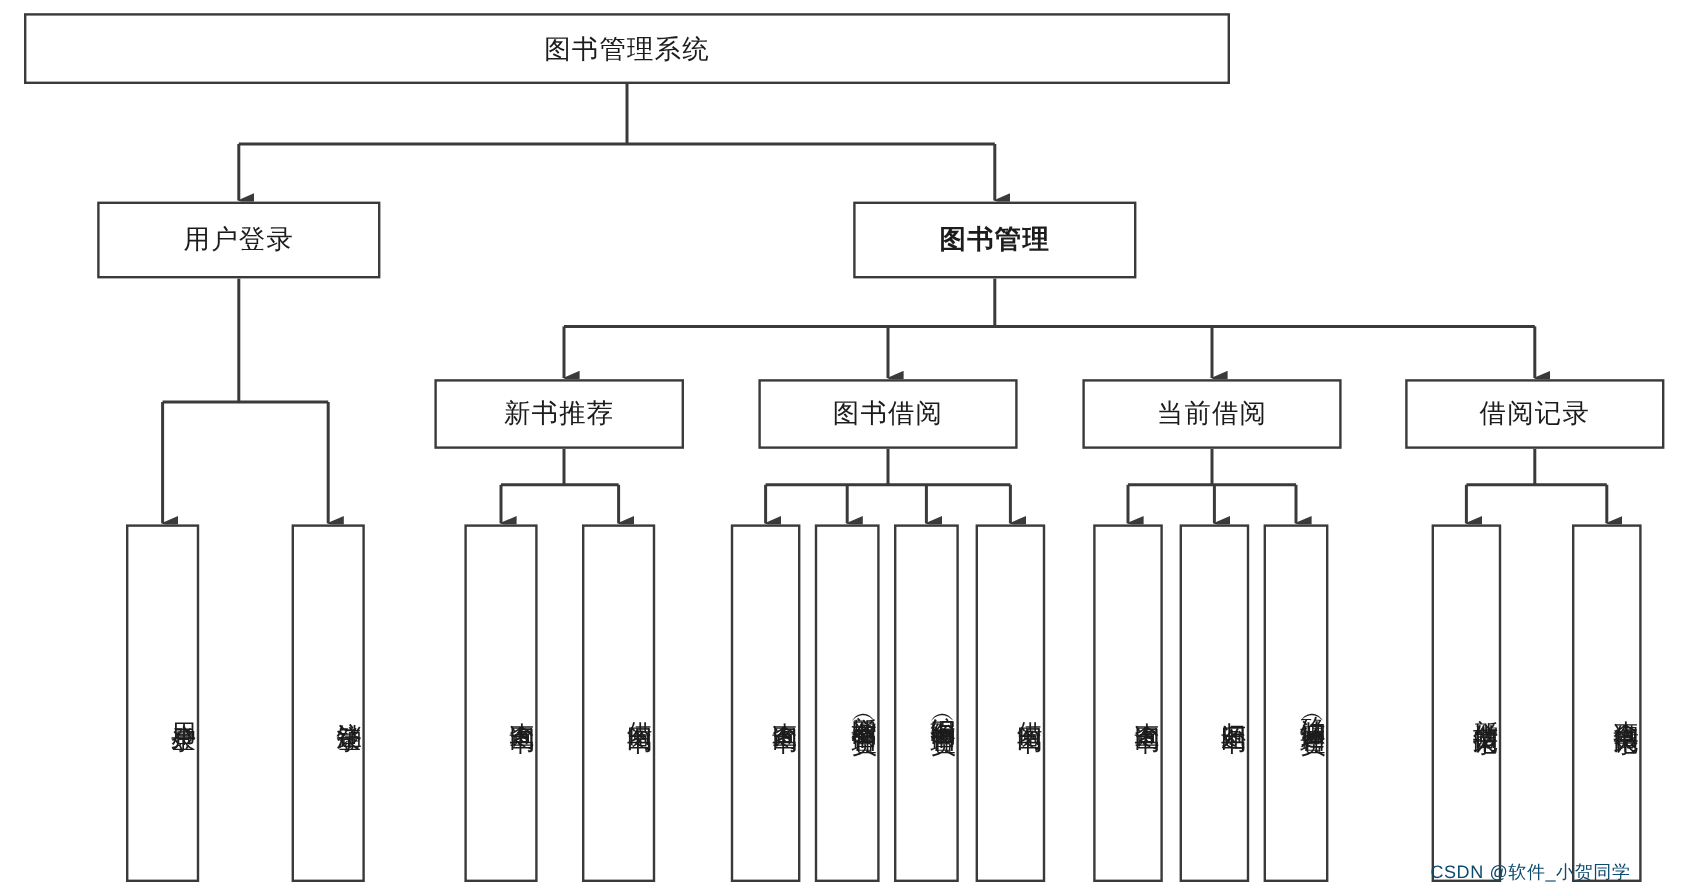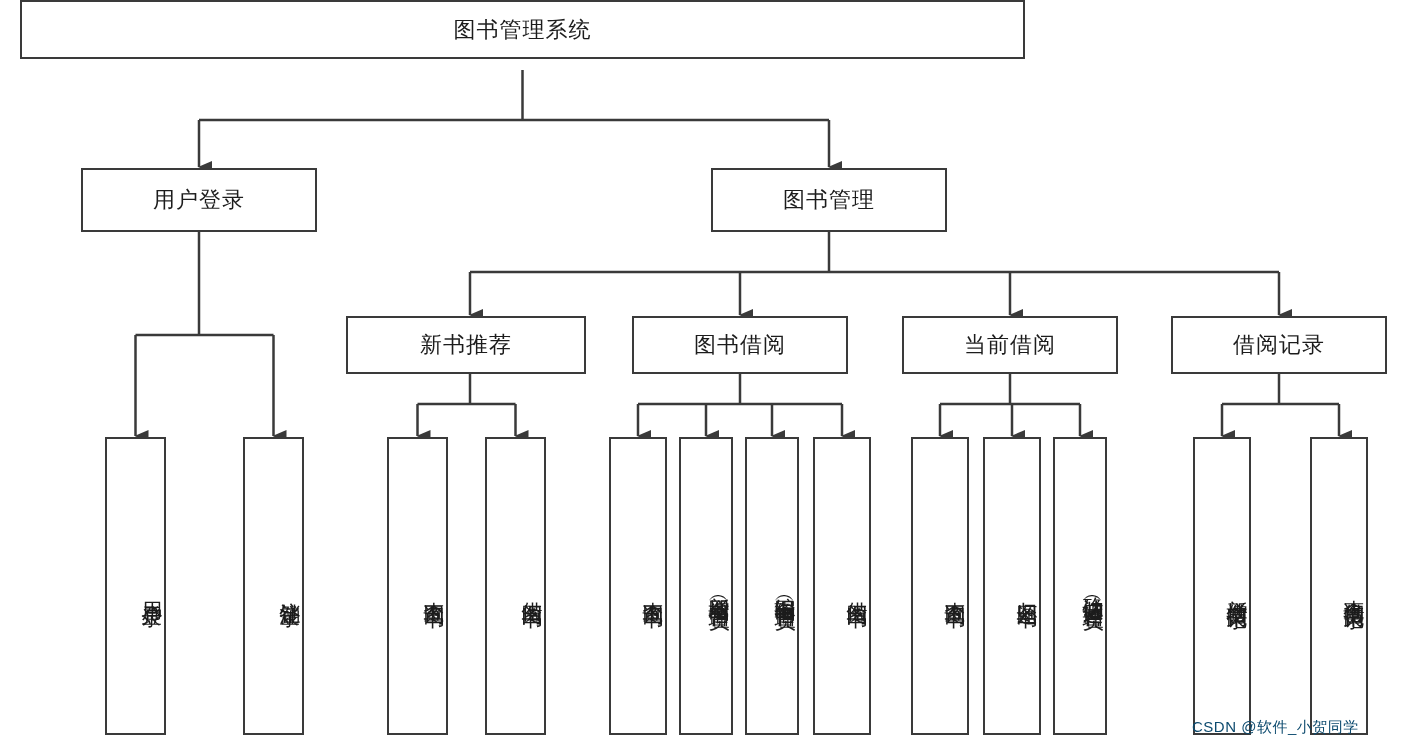--- a/index.html
+++ b/index.html
@@ -102,32 +102,32 @@
         <line x1="940" y1="404" x2="940" y2="436" marker-end="url(#arrow)"></line>
         <line x1="1012" y1="404" x2="1012" y2="436" marker-end="url(#arrow)"></line>
         <line x1="1080" y1="404" x2="1080" y2="436" marker-end="url(#arrow)"></line>
         <line x1="1279" y1="374" x2="1279" y2="404"></line>
         <line x1="1222" y1="404" x2="1339" y2="404"></line>
         <line x1="1222" y1="404" x2="1222" y2="436" marker-end="url(#arrow)"></line>
         <line x1="1339" y1="404" x2="1339" y2="436" marker-end="url(#arrow)"></line>
       </g>
   </svg>
 
-  <div class="node horiz" style="left: 20px; top: 0; width: 1005px; height: 59px;">
+  <div class="node horiz" style="left: 20px; top: 11px; width: 1005px; height: 59px;">
     <span class="lbl">图书管理系统</span>
   </div>
 
   <div class="node horiz" style="left: 81px; top: 168px; width: 236px; height: 64px;">
     <span class="lbl">用户登录</span>
   </div>
-  <div class="node horiz" style="left: 711px; top: 168px; width: 236px; height: 64px;">
+  <div class="node horiz" style="left: 711px; top: 168px; width: 236px; height: 64px; font-weight: bold;">
     <span class="lbl">图书管理</span>
   </div>
 
-  <div class="node horiz" style="left: 346px; top: 316px; width: 240px; height: 58px;">
+  <div class="node horiz" style="left: 362px; top: 316px; width: 208px; height: 58px;">
     <span class="lbl">新书推荐</span>
   </div>
   <div class="node horiz" style="left: 632px; top: 316px; width: 216px; height: 58px;">
     <span class="lbl">图书借阅</span>
   </div>
   <div class="node horiz" style="left: 902px; top: 316px; width: 216px; height: 58px; align-items: center;">
     <span class="lbl">当前借阅</span>
   </div>
   <div class="node horiz" style="left: 1171px; top: 316px; width: 216px; height: 58px;">
     <span class="lbl">借阅记录</span>

